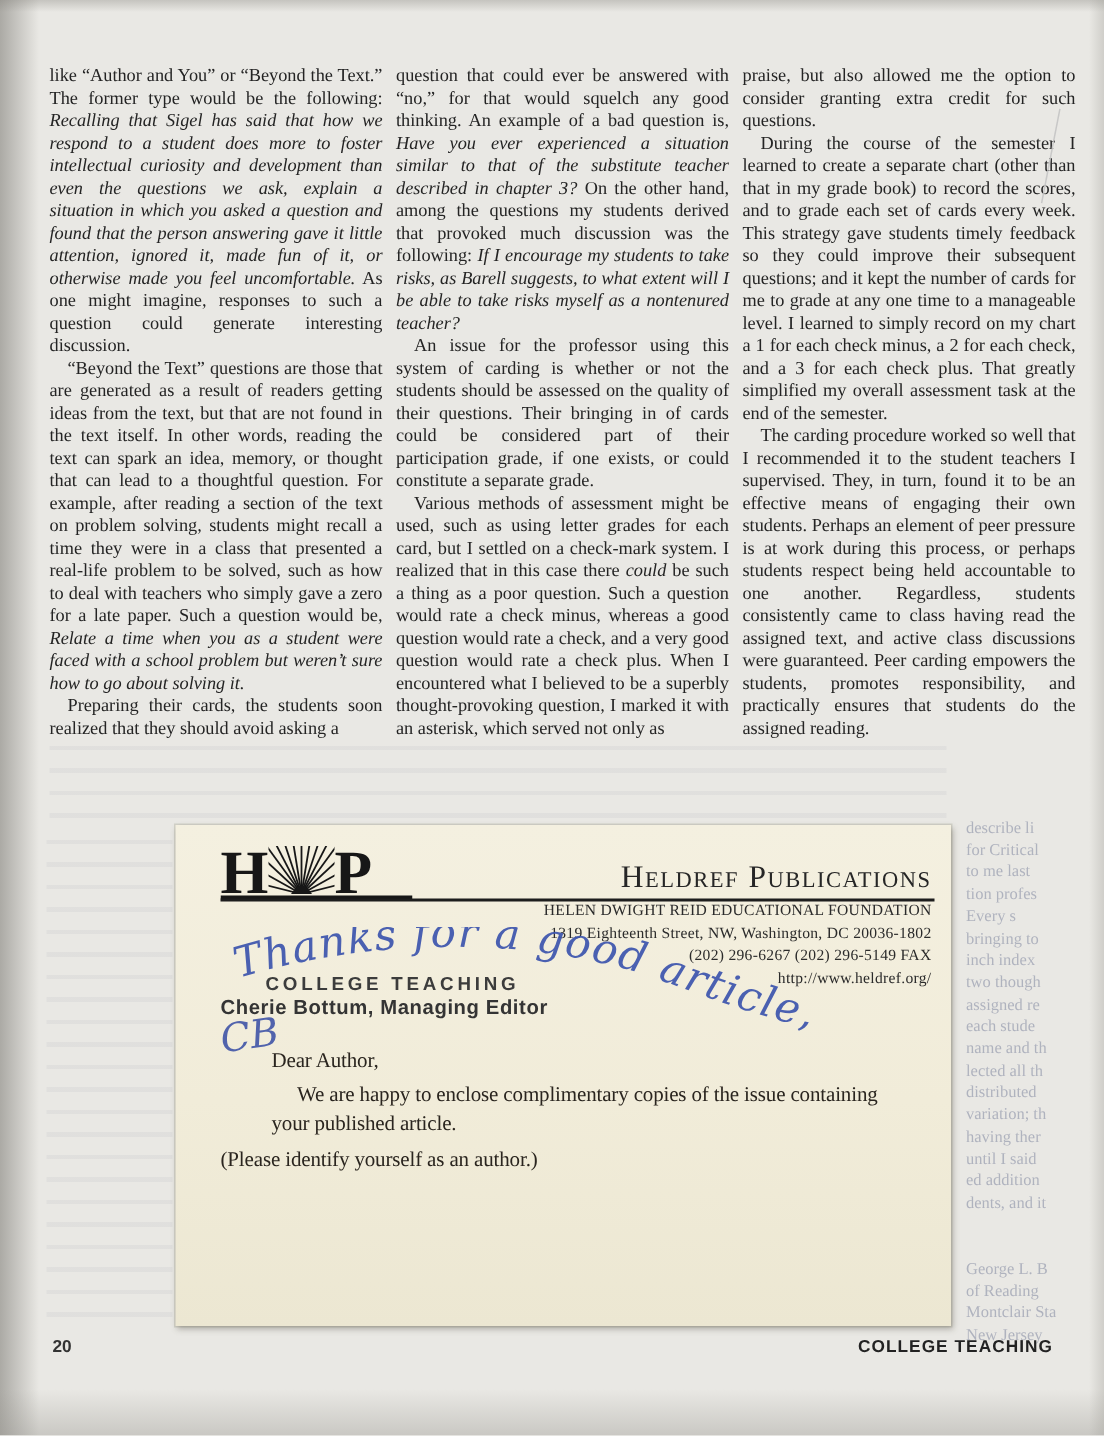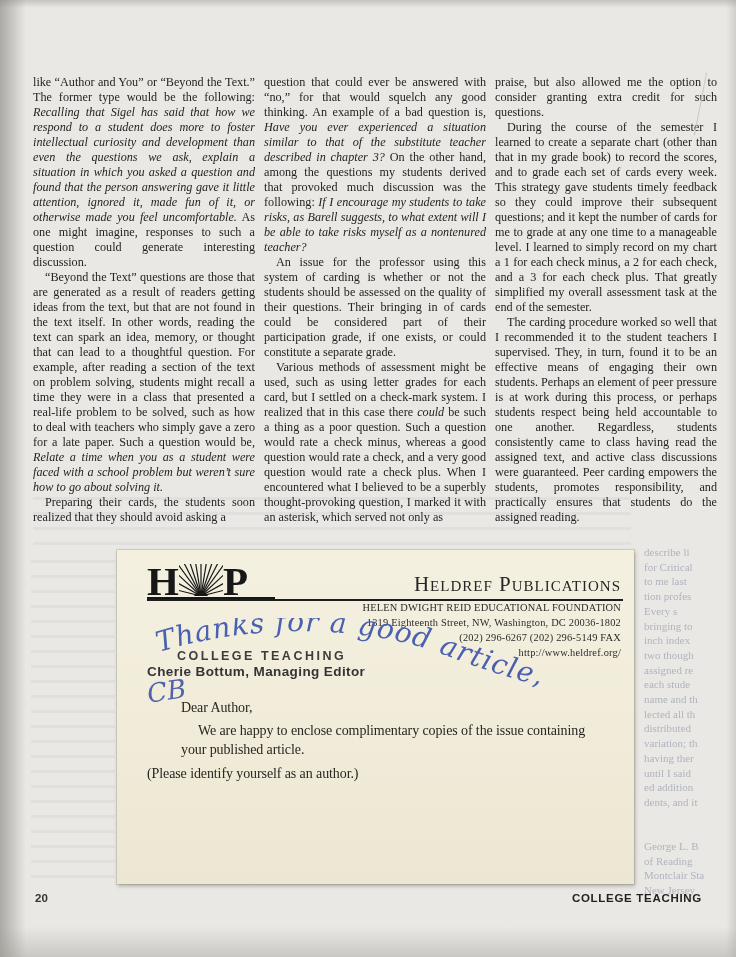--- a/index.html
+++ b/index.html
@@ -1,21 +1,21 @@
 <!DOCTYPE html>
 <html><head>
 <meta charset="utf-8">
 <style>
   html,body{margin:0;padding:0;background:#e8e7e3;}
   #page{position:relative;width:736px;height:957px;background:#e9e8e4;overflow:hidden;
         font-family:"Liberation Serif",serif;}
   
   #columns{position:absolute;left:33px;top:43px;width:685px;display:flex;gap:9px;z-index:1;}
   .article-col{width:222px;font-size:12.2px;line-height:15px;color:#242424;
-               text-align:justify;text-justify:inter-word;margin-top:32px;}
+               text-align:justify;text-justify:inter-word;}
   .article-col p{margin:0;}
   .article-col p.ind{text-indent:12px;}
   .article-col em{font-style:italic;}
   
   #bleed-col{position:absolute;left:644px;top:545px;width:80px;z-index:1;
              font-size:11px;line-height:14.7px;color:#8d93a8;opacity:.62;white-space:nowrap;}
   .texture{position:absolute;z-index:1;opacity:.8;
      background:repeating-linear-gradient(180deg,rgba(125,128,148,.10) 0 3px,rgba(125,128,148,0) 3px 15px);}
   #texture-below-columns{left:33px;top:497px;width:598px;height:50px;}
   #texture-left-of-card{left:31px;top:560px;width:84px;height:318px;}

